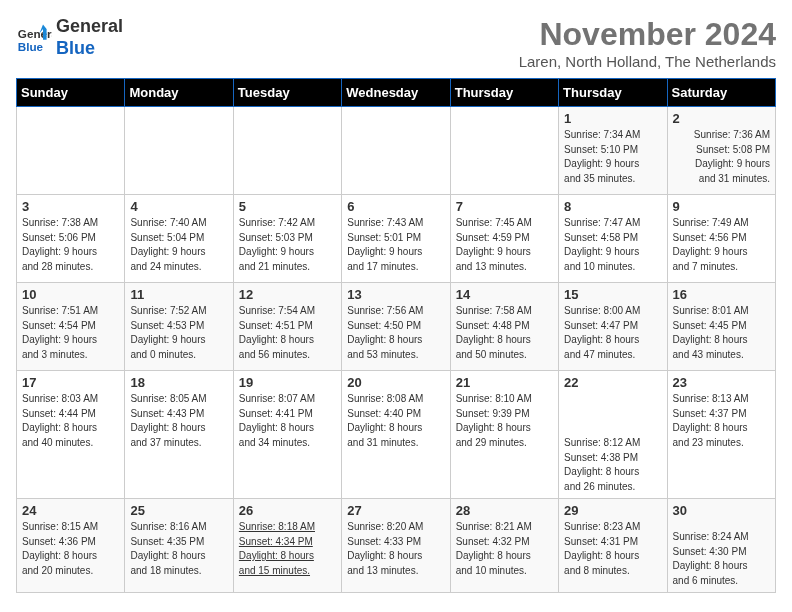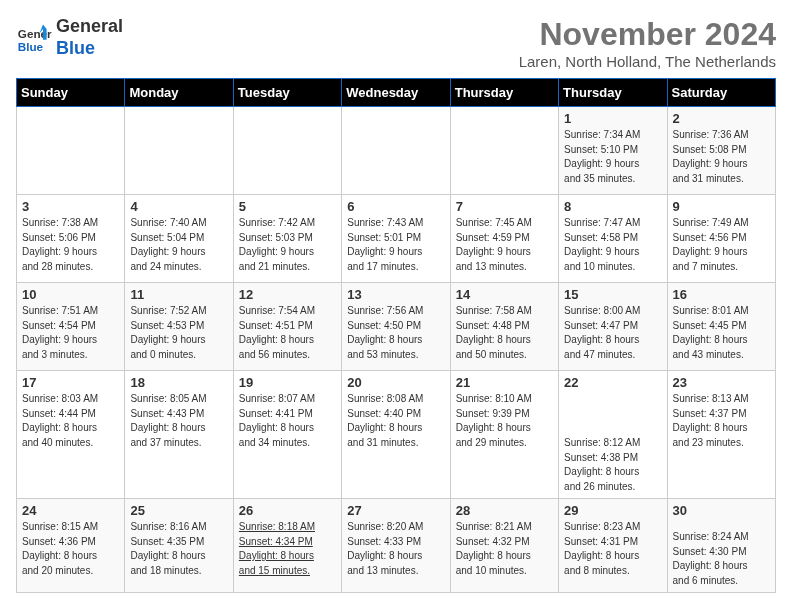--- a/index.html
+++ b/index.html
@@ -127,21 +127,21 @@
         <td class="empty-cell"></td>
         <td>
           <span class="day-num">1</span>
           <div class="day-info" style="white-space: pre-line;">Sunrise: 7:34 AM
 Sunset: 5:10 PM
 Daylight: 9 hours
 and 35 minutes.</div>
         </td>
         <td>
           <span class="day-num">2</span>
-          <div class="day-info" style="white-space: pre-line;">Sunrise: 7:36 AM
+          <div class="day-info" style="white-space: pre-line; text-align: right;">Sunrise: 7:36 AM
 Sunset: 5:08 PM
 Daylight: 9 hours
 and 31 minutes.</div>
         </td>
       </tr>
       <tr>
         <td>
           <span class="day-num">3</span>
           <div class="day-info" style="white-space: pre-line;">Sunrise: 7:38 AM
 Sunset: 5:06 PM

